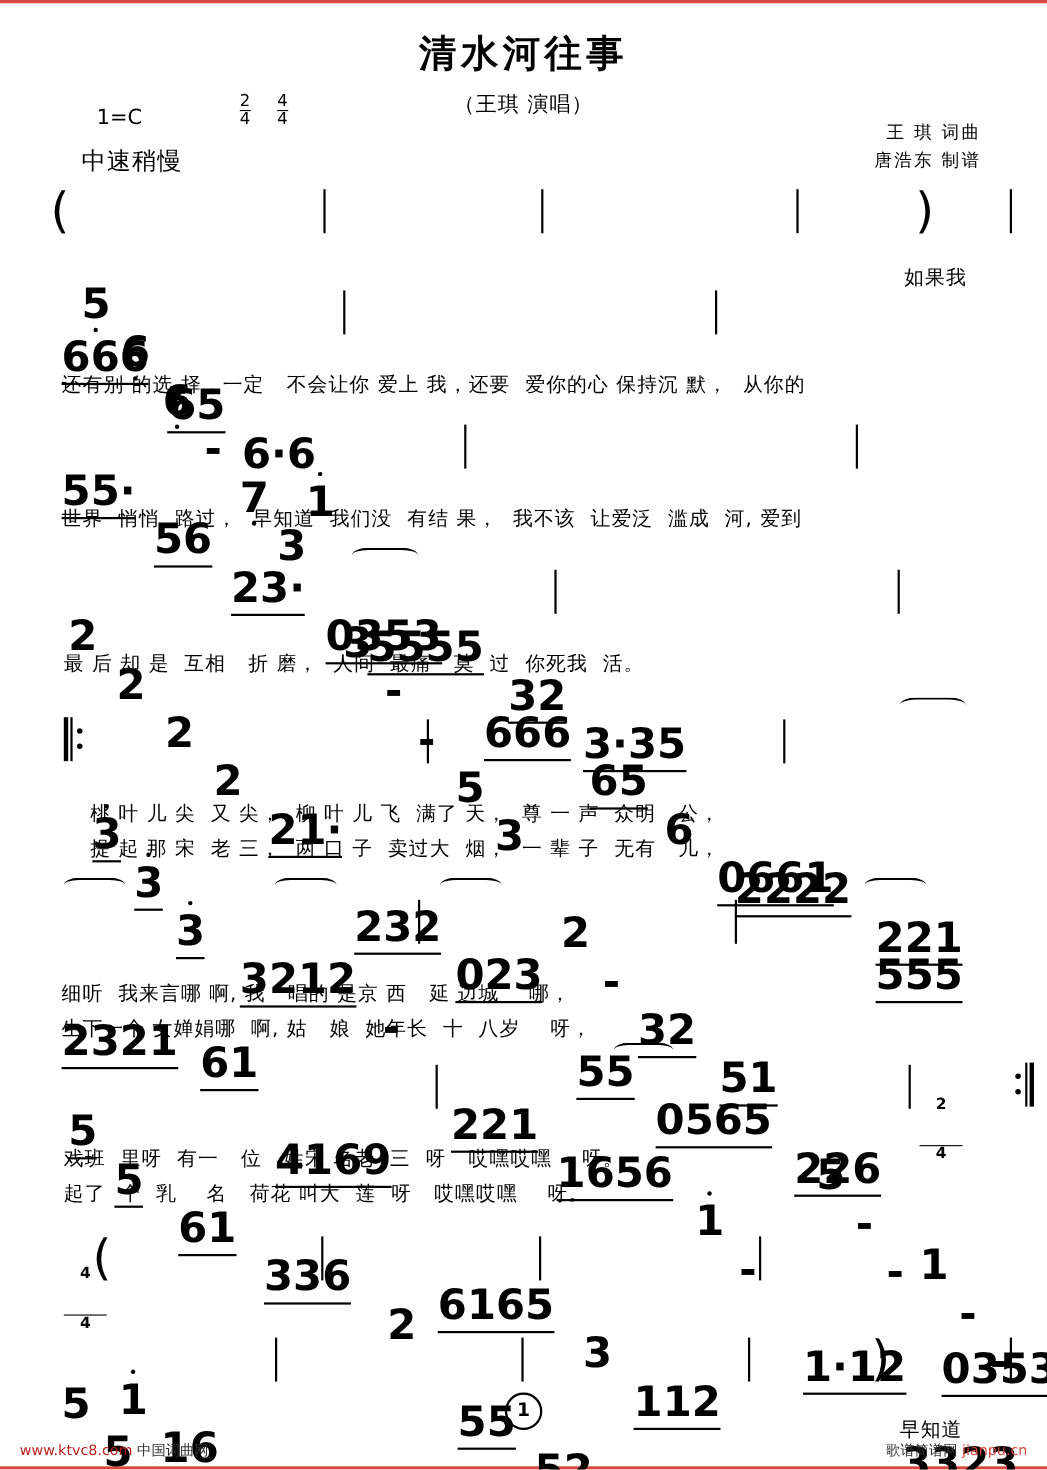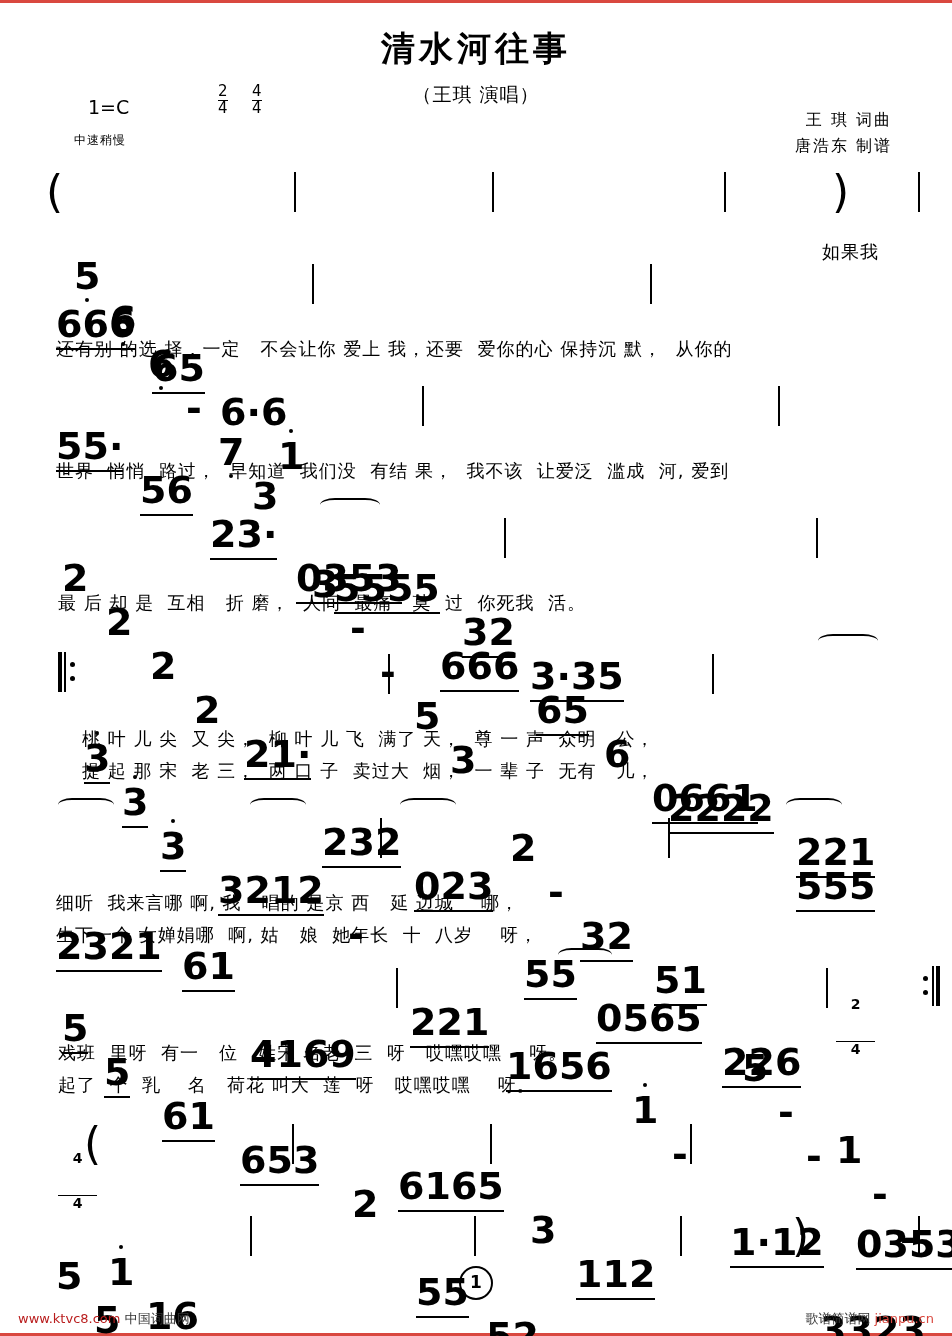--- a/index.html
+++ b/index.html
@@ -24,21 +24,21 @@
   }
   .subtitle{
     position:absolute;top:82px;left:0;width:952px;text-align:center;
     font-size:19px;letter-spacing:1px;
   }
   .key-sig{position:absolute;left:88px;top:96px;font-size:19px;}
   .meter{position:absolute;left:218px;top:84px;font-size:15px;line-height:1.05;text-align:center;}
   .meter2{position:absolute;left:252px;top:84px;font-size:15px;line-height:1.05;text-align:center;}
   .meter .num,.meter2 .num{display:block;}
   .meter .den,.meter2 .den{display:block;border-top:1.5px solid #000;}
-  .tempo{position:absolute;left:74px;top:132px;font-size:12px;letter-spacing:1px;}
+  .tempo{position:absolute;left:74px;top:132px;font-size:22px;letter-spacing:1px;}
   .credit1{position:absolute;right:60px;top:110px;font-size:16px;letter-spacing:2px;}
   .credit2{position:absolute;right:60px;top:136px;font-size:16px;letter-spacing:2px;}
 
   
   .row{position:absolute;left:0;width:952px;}
   .notes{
     position:relative;height:54px;
     font-size:38px;font-weight:bold;
     font-family:"DejaVu Sans","Liberation Sans",sans-serif;
     white-space:pre;
@@ -274,21 +274,21 @@
     <div class="lyr" style="height:28px;top:8px;">
       <span class="l" style="left:56px;">生下一个 女婵娟哪  啊, 姑   娘  她年长  十  八岁    呀，</span>
     </div>
   </div>
 
   <div class="row" style="top:962px;">
     <div class="notes">
       <span class="n u1" style="left:62px;">5</span>
       <span class="n u1" style="left:104px;">5</span>
       <span class="n u1" style="left:162px;">61</span>
-      <span class="n u1" style="left:240px;">653</span>
+      <span class="n u1" style="left:240px;">336</span>
       <span class="n" style="left:352px;">2</span>
       <span class="bar" style="left:396px;top:6px;"></span>
       <span class="n u1" style="left:416px;">55</span>
       <span class="n u1" style="left:486px;">52</span>
       <span class="slur" style="left:558px;top:-14px;width:54px;"></span>
       
       
       
       <span class="bar" style="left:826px;top:6px;"></span>
       <span class="midmeter" style="left:836px;top:6px;">
@@ -346,20 +346,23 @@
       <span class="bar" style="left:474px;top:6px;"></span>
       
       <span class="bar" style="left:680px;top:6px;"></span>
       
       
       
       <span class="n" style="left:792px;top:0;font-size:44px;font-weight:normal;">)</span>
       
       <span class="bar" style="left:918px;top:6px;"></span>
     </div>
+    <div class="lyr" style="height:26px;top:2px;">
+      <span class="l" style="left:818px;">早知道</span>
+    </div>
   </div>
 
   <div class="pageno">1</div>
 
   <div class="foot-left">
     <span class="red">www.ktvc8.com</span>
     <span>中国词曲网</span>
   </div>
   <div class="foot-right">
     <span>歌谱简谱网</span>

